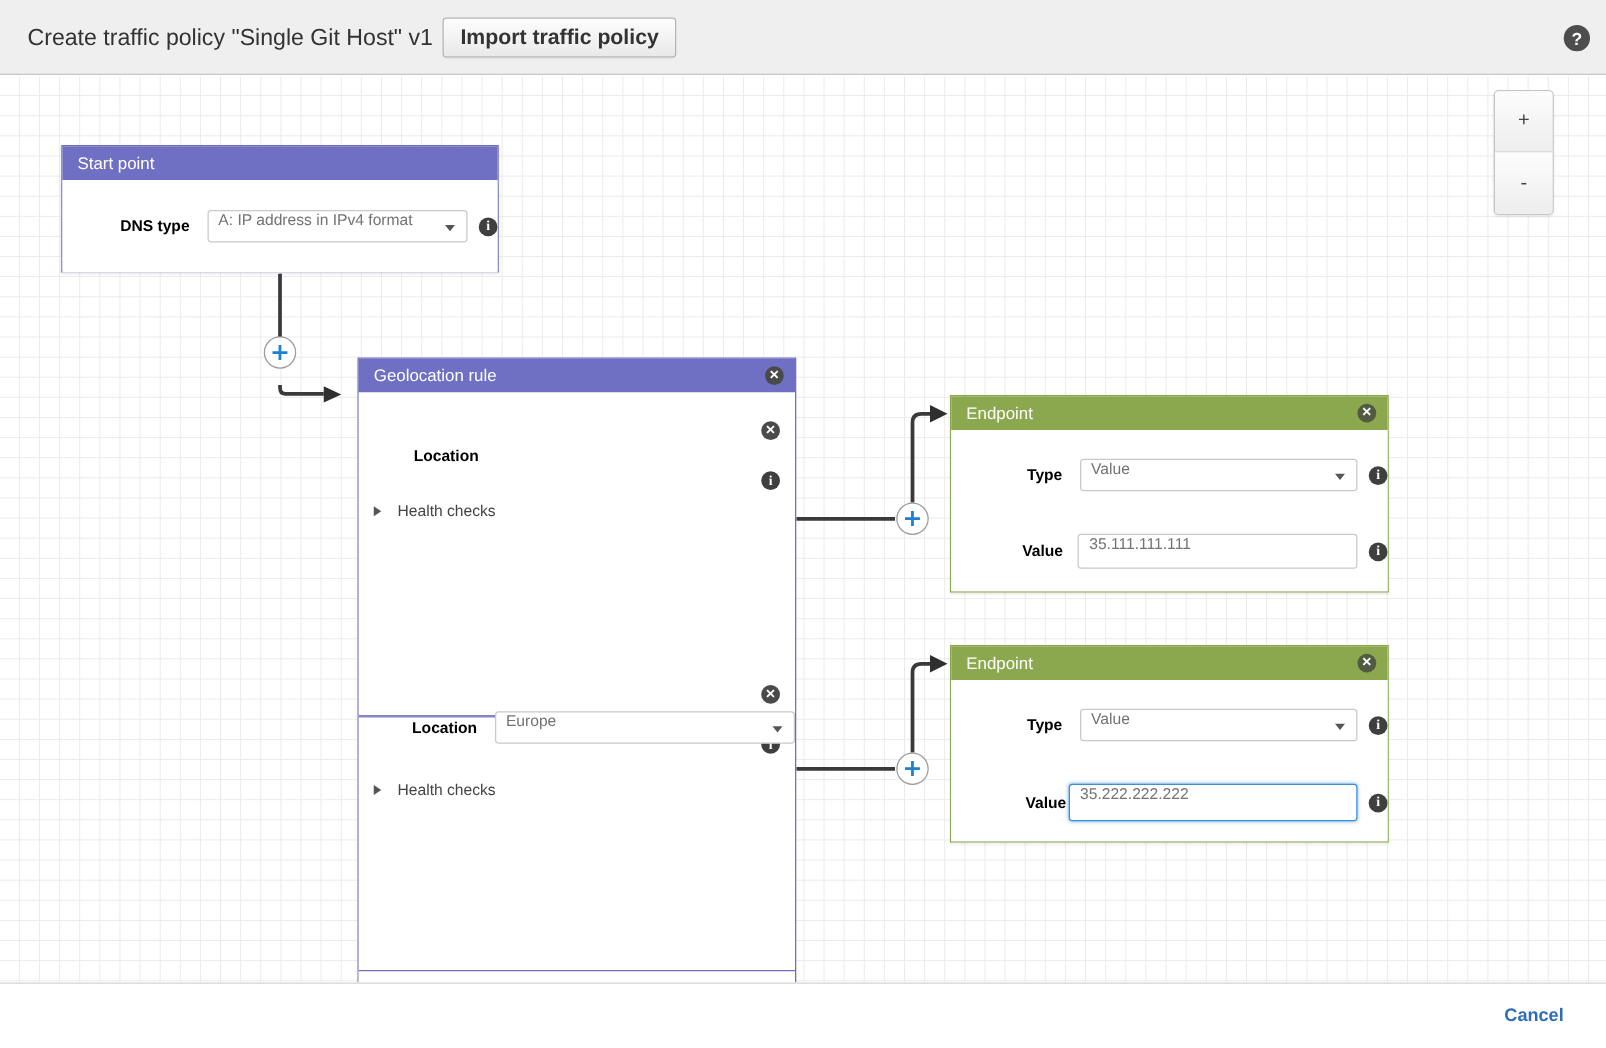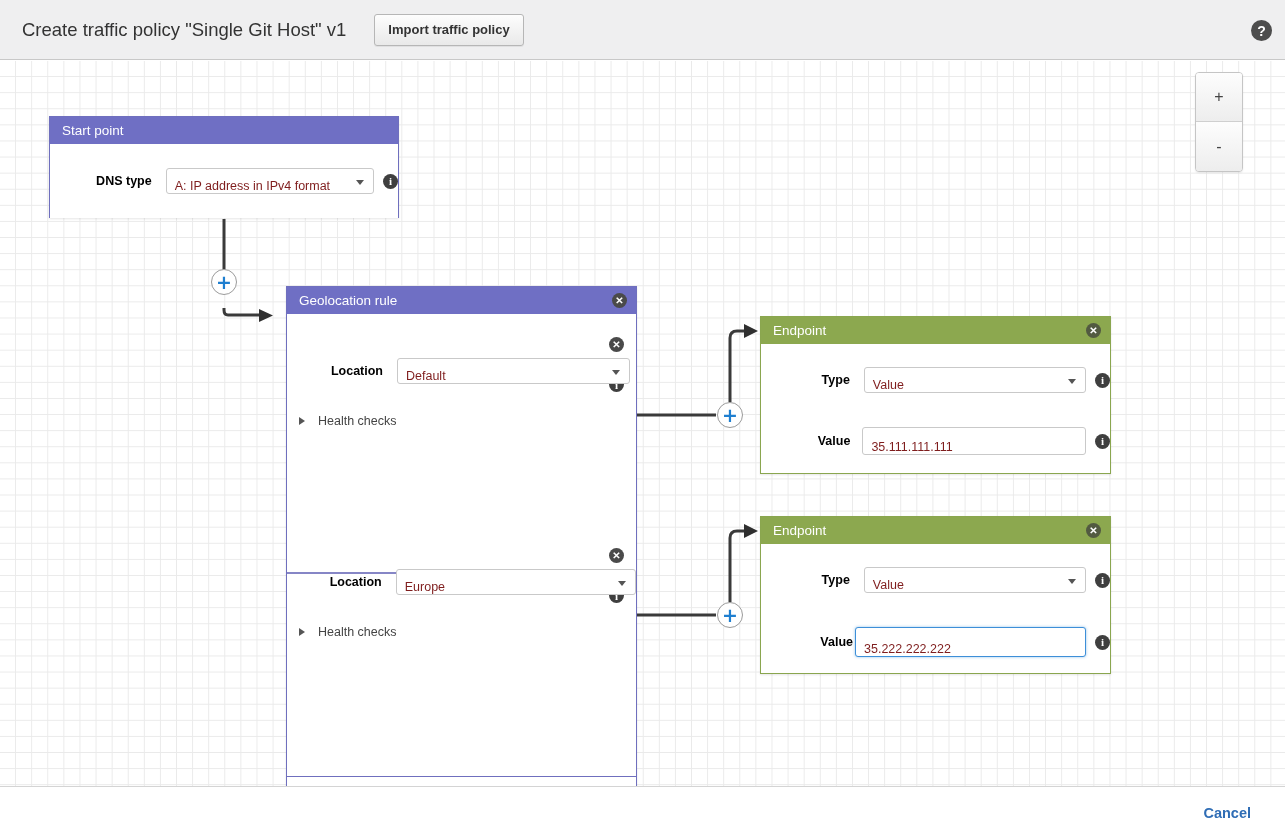--- a/index.html
+++ b/index.html
@@ -20,24 +20,24 @@
     display: flex; align-items: center;
   }
   #page-title {
     margin-left: 22px;
     font-size: 18.5px;
     color: #333333;
     font-weight: 400;
     white-space: nowrap;
   }
   #import-btn {
-    margin-left: 28px;
+    margin-left: 8px;
     height: 32px;
     padding: 0 13px;
-    font-size: 13px;
+    font-size: 17px;
     font-weight: bold;
     color: #333;
     font-family: "Liberation Sans", sans-serif;
     background: linear-gradient(to bottom, #fdfdfd 0%, #e9e9e9 100%);
     border: 1px solid #b6b6b6;
     border-radius: 3px;
     cursor: pointer;
     box-shadow: 0 1px 0 rgba(0,0,0,.06);
   }
   #help-icon {
@@ -112,22 +112,22 @@
   .form-label {
     font-size: 12.5px; font-weight: bold; color: #000000;
     text-align: right;
   }
   .ctrl {
     height: 26px;
     border: 1px solid #c9c9c9;
     border-radius: 3px;
     background: #fff;
     font-size: 12.5px;
-    color: #7f1d1d;
-    display: flex; align-items: flex-end;
+    color: #737373;
+    display: flex; align-items: flex-start;
     padding: 0 8px;
     position: relative;
   }
   .ctrl.select::after {
     content: "";
     position: absolute; right: 9px; top: 11px;
     border-left: 4px solid transparent;
     border-right: 4px solid transparent;
     border-top: 5px solid #555;
   }
@@ -276,23 +276,20 @@
       <div class="icon-close" style="position:absolute; right:9px; top:6px;">✕</div>
     </div>
 
     <div class="node-body" style="height:502px;">
 
       <div style="position:relative; height:211px;">
         <div class="icon-close" style="position:absolute; right:12px; top:23px;">✕</div>
         <i class="icon-info" style="position:absolute; right:12px; top:63px;">i</i>
         <div class="form-row" style="padding:44px 0 0 0;">
           <div class="form-label" style="width:76px; margin-left:20px;">Location</div>
-          <div class="ctrl select" style="width:233px; margin-left:14px;">
-            <span>Default</span>
-          </div>
         </div>
         <div class="health-row" style="margin:30px 0 0 12px;">
           <span class="tri"></span>
           <span>Health checks</span>
         </div>
       </div>
 
       <div class="geo-divider" style="top:258px;"></div>
 
       <div style="position:relative; height:211px;">

